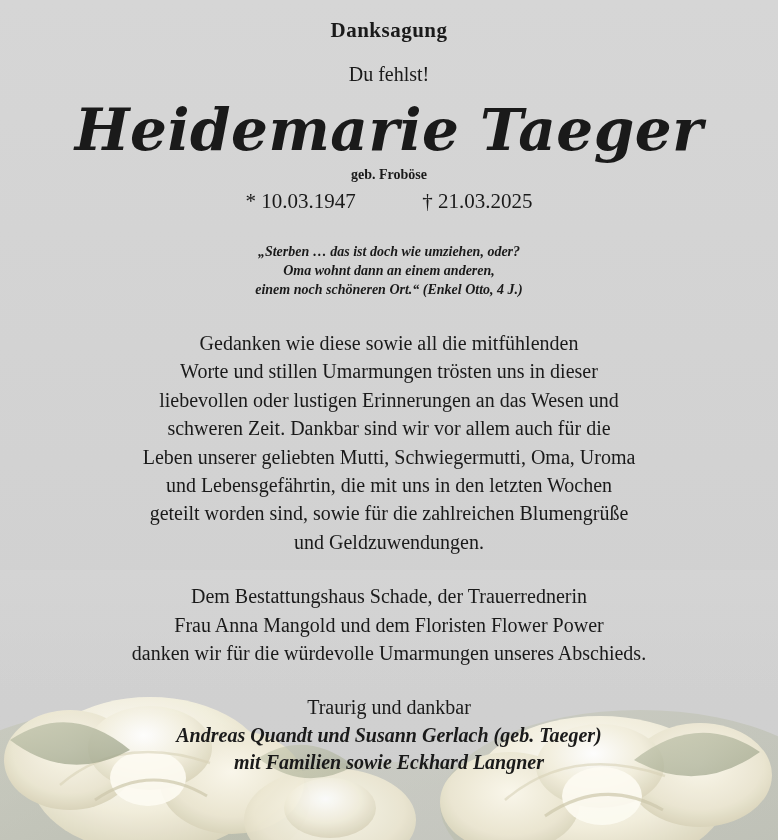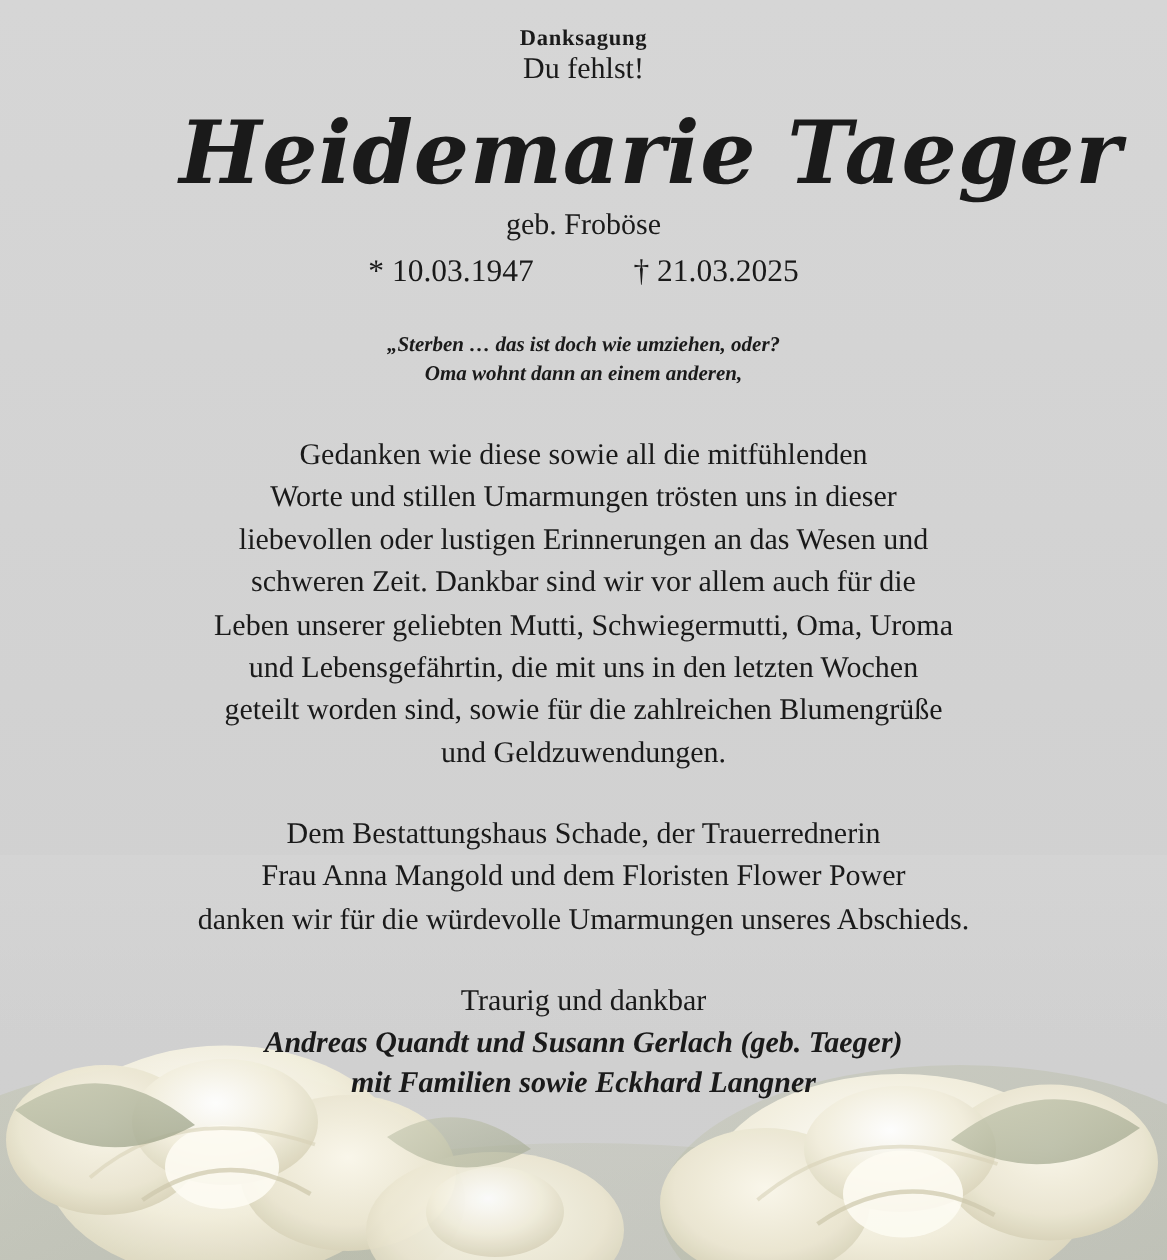--- a/index.html
+++ b/index.html
@@ -34,45 +34,46 @@
   }
 
   .content {
     position: relative;
     z-index: 5;
     padding: 18px 30px 0 30px;
     text-align: center;
   }
 
   .title {
-    font-size: 15px;
+    font-size: 21px;
     font-weight: bold;
     letter-spacing: 0.5px;
+    margin-bottom: 20px;
   }
 
   .subtitle {
     font-size: 20px;
     margin-bottom: 14px;
   }
 
   .name {
     font-family: "DejaVu Serif", serif;
     font-style: italic;
     font-weight: bold;
     font-size: 58px;
     line-height: 1.05;
     letter-spacing: 0.5px;
     margin: 6px 0 6px 0;
     white-space: nowrap;
-    text-align: right;
   }
 
   .maiden {
-    font-size: 20px;
+    font-size: 14px;
     margin-bottom: 6px;
+    font-weight: bold;
   }
 
   .dates {
     font-size: 21px;
     margin-bottom: 28px;
   }
   .dates .gap {
     display: inline-block;
     width: 56px;
   }
@@ -188,20 +189,21 @@
       <span>*</span>
       <span>10.03.1947</span>
       <span class="gap"></span>
       <span>†</span>
       <span>21.03.2025</span>
     </div>
 
     <div class="quote">
       <span class="line">„Sterben … das ist doch wie umziehen, oder?</span>
       <span class="line">Oma wohnt dann an einem anderen,</span>
+      <span class="line">einem noch schöneren Ort.“ (Enkel Otto, 4 J.)</span>
     </div>
 
     <div class="body-text">
       <span class="line">Gedanken wie diese sowie all die mitfühlenden</span>
       <span class="line">Worte und stillen Umarmungen trösten uns in dieser</span>
       <span class="line">liebevollen oder lustigen Erinnerungen an das Wesen und</span>
       <span class="line">schweren Zeit. Dankbar sind wir vor allem auch für die</span>
       <span class="line">Leben unserer geliebten Mutti, Schwiegermutti, Oma, Uroma</span>
       <span class="line">und Lebensgefährtin, die mit uns in den letzten Wochen</span>
       <span class="line">geteilt worden sind, sowie für die zahlreichen Blumengrüße</span>

